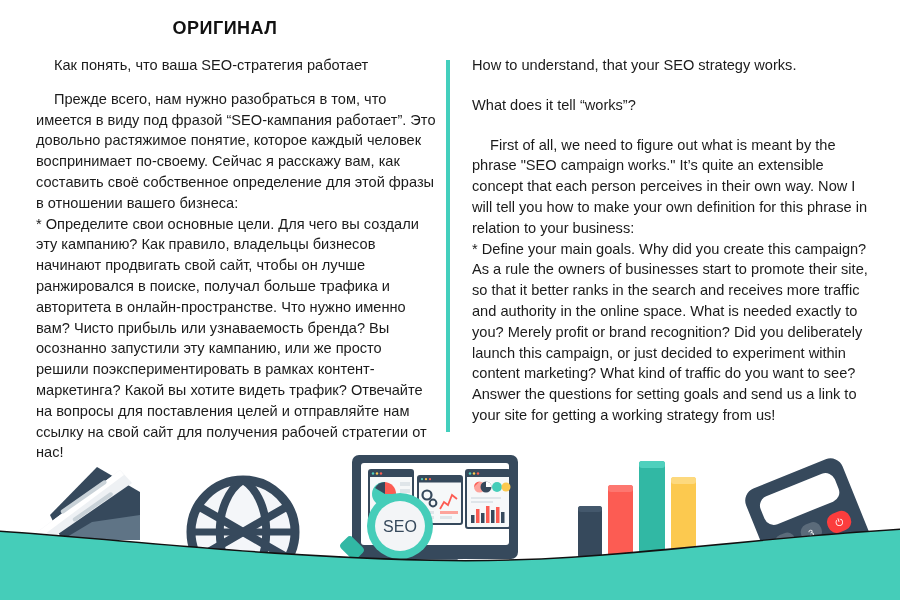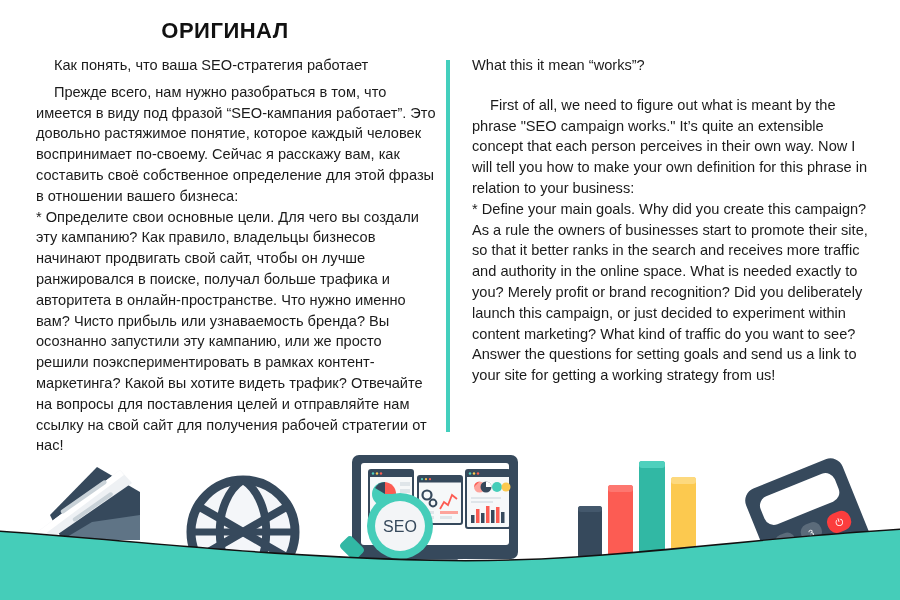--- a/index.html
+++ b/index.html
@@ -18,21 +18,21 @@
     position: relative;
     width: 900px;
     height: 600px;
     overflow: hidden;
     background: #ffffff;
   }
 
   
   .col-heading {
     position: absolute;
-    font-size: 22px;
+    font-size: 18px;
     font-weight: bold;
     letter-spacing: 0.5px;
     color: #111111;
     text-align: center;
     top: 18px;
   }
   #heading-left  { left: 60px;  width: 330px; }
   #heading-right { left: 480px; width: 330px; }
 
   
@@ -59,21 +59,21 @@
   }
   #col-translation {
     left: 472px;
     width: 400px;
   }
   .para {
     margin: 0 0 0 0;
     text-indent: 0;
   }
   .para.indent { text-indent: 18px; }
-  .para.gap-after { margin-bottom: 6px; }
+  .para.gap-after { margin-bottom: 13px; }
   .para.gap-after-lg { margin-bottom: 19px; }
 
   
   #illustration {
     position: absolute;
     left: 0;
     top: 437px;
     width: 827px;
     height: 170px;
   }
@@ -89,21 +89,22 @@
 
   <div id="divider"></div>
 
   <div class="text-col" id="col-original">
     <p class="para indent gap-after">Как понять, что ваша SEO-стратегия работает</p>
     <p class="para indent">Прежде всего, нам нужно разобраться в том, что имеется в виду под фразой “SEO-кампания работает”. Это довольно растяжимое понятие, которое каждый человек воспринимает по-своему. Сейчас я расскажу вам, как составить своё собственное определение для этой фразы в отношении вашего бизнеса:</p>
     <p class="para">* Определите свои основные цели. Для чего вы создали эту кампанию? Как правило, владельцы бизнесов начинают продвигать свой сайт, чтобы он лучше ранжировался в поиске, получал больше трафика и авторитета в онлайн-пространстве. Что нужно именно вам? Чисто прибыль или узнаваемость бренда? Вы осознанно запустили эту кампанию, или же просто решили поэкспериментировать в рамках контент-маркетинга? Какой вы хотите видеть трафик? Отвечайте на вопросы для поставления целей и отправляйте нам ссылку на свой сайт для получения рабочей стратегии от нас!</p>
   </div>
 
   <div class="text-col" id="col-translation">
-    <p class="para gap-after-lg">What this it mean “works”?</p>
+    <p class="para gap-after-lg">How to understand, that your SEO strategy works.</p>
+    <p class="para gap-after-lg">What does it tell “works”?</p>
     <p class="para indent">First of all, we need to figure out what is meant by the phrase "SEO campaign works." It’s quite an extensible concept that each person perceives in their own way. Now I will tell you how to make your own definition for this phrase in relation to your business:</p>
     <p class="para">* Define your main goals. Why did you create this campaign? As a rule the owners of businesses start to promote their site, so that it better ranks in the search and receives more traffic and authority in the online space. What is needed exactly to you? Merely profit or brand recognition? Did you deliberately launch this campaign, or just decided to experiment within content marketing? What kind of traffic do you want to see? Answer the questions for setting goals and send us a link to your site for getting a working strategy from us!</p>
   </div>
 
   <div id="illustration">
     <svg width="900" height="170" viewBox="0 0 900 170" xmlns="http://www.w3.org/2000/svg">
 
       <g>
         <polygon points="50,78 97,30 140,55 140,103 62,103" fill="#36495c"></polygon>
         <polygon points="62,103 140,103 140,78 92,85" fill="#5f7486"></polygon>

